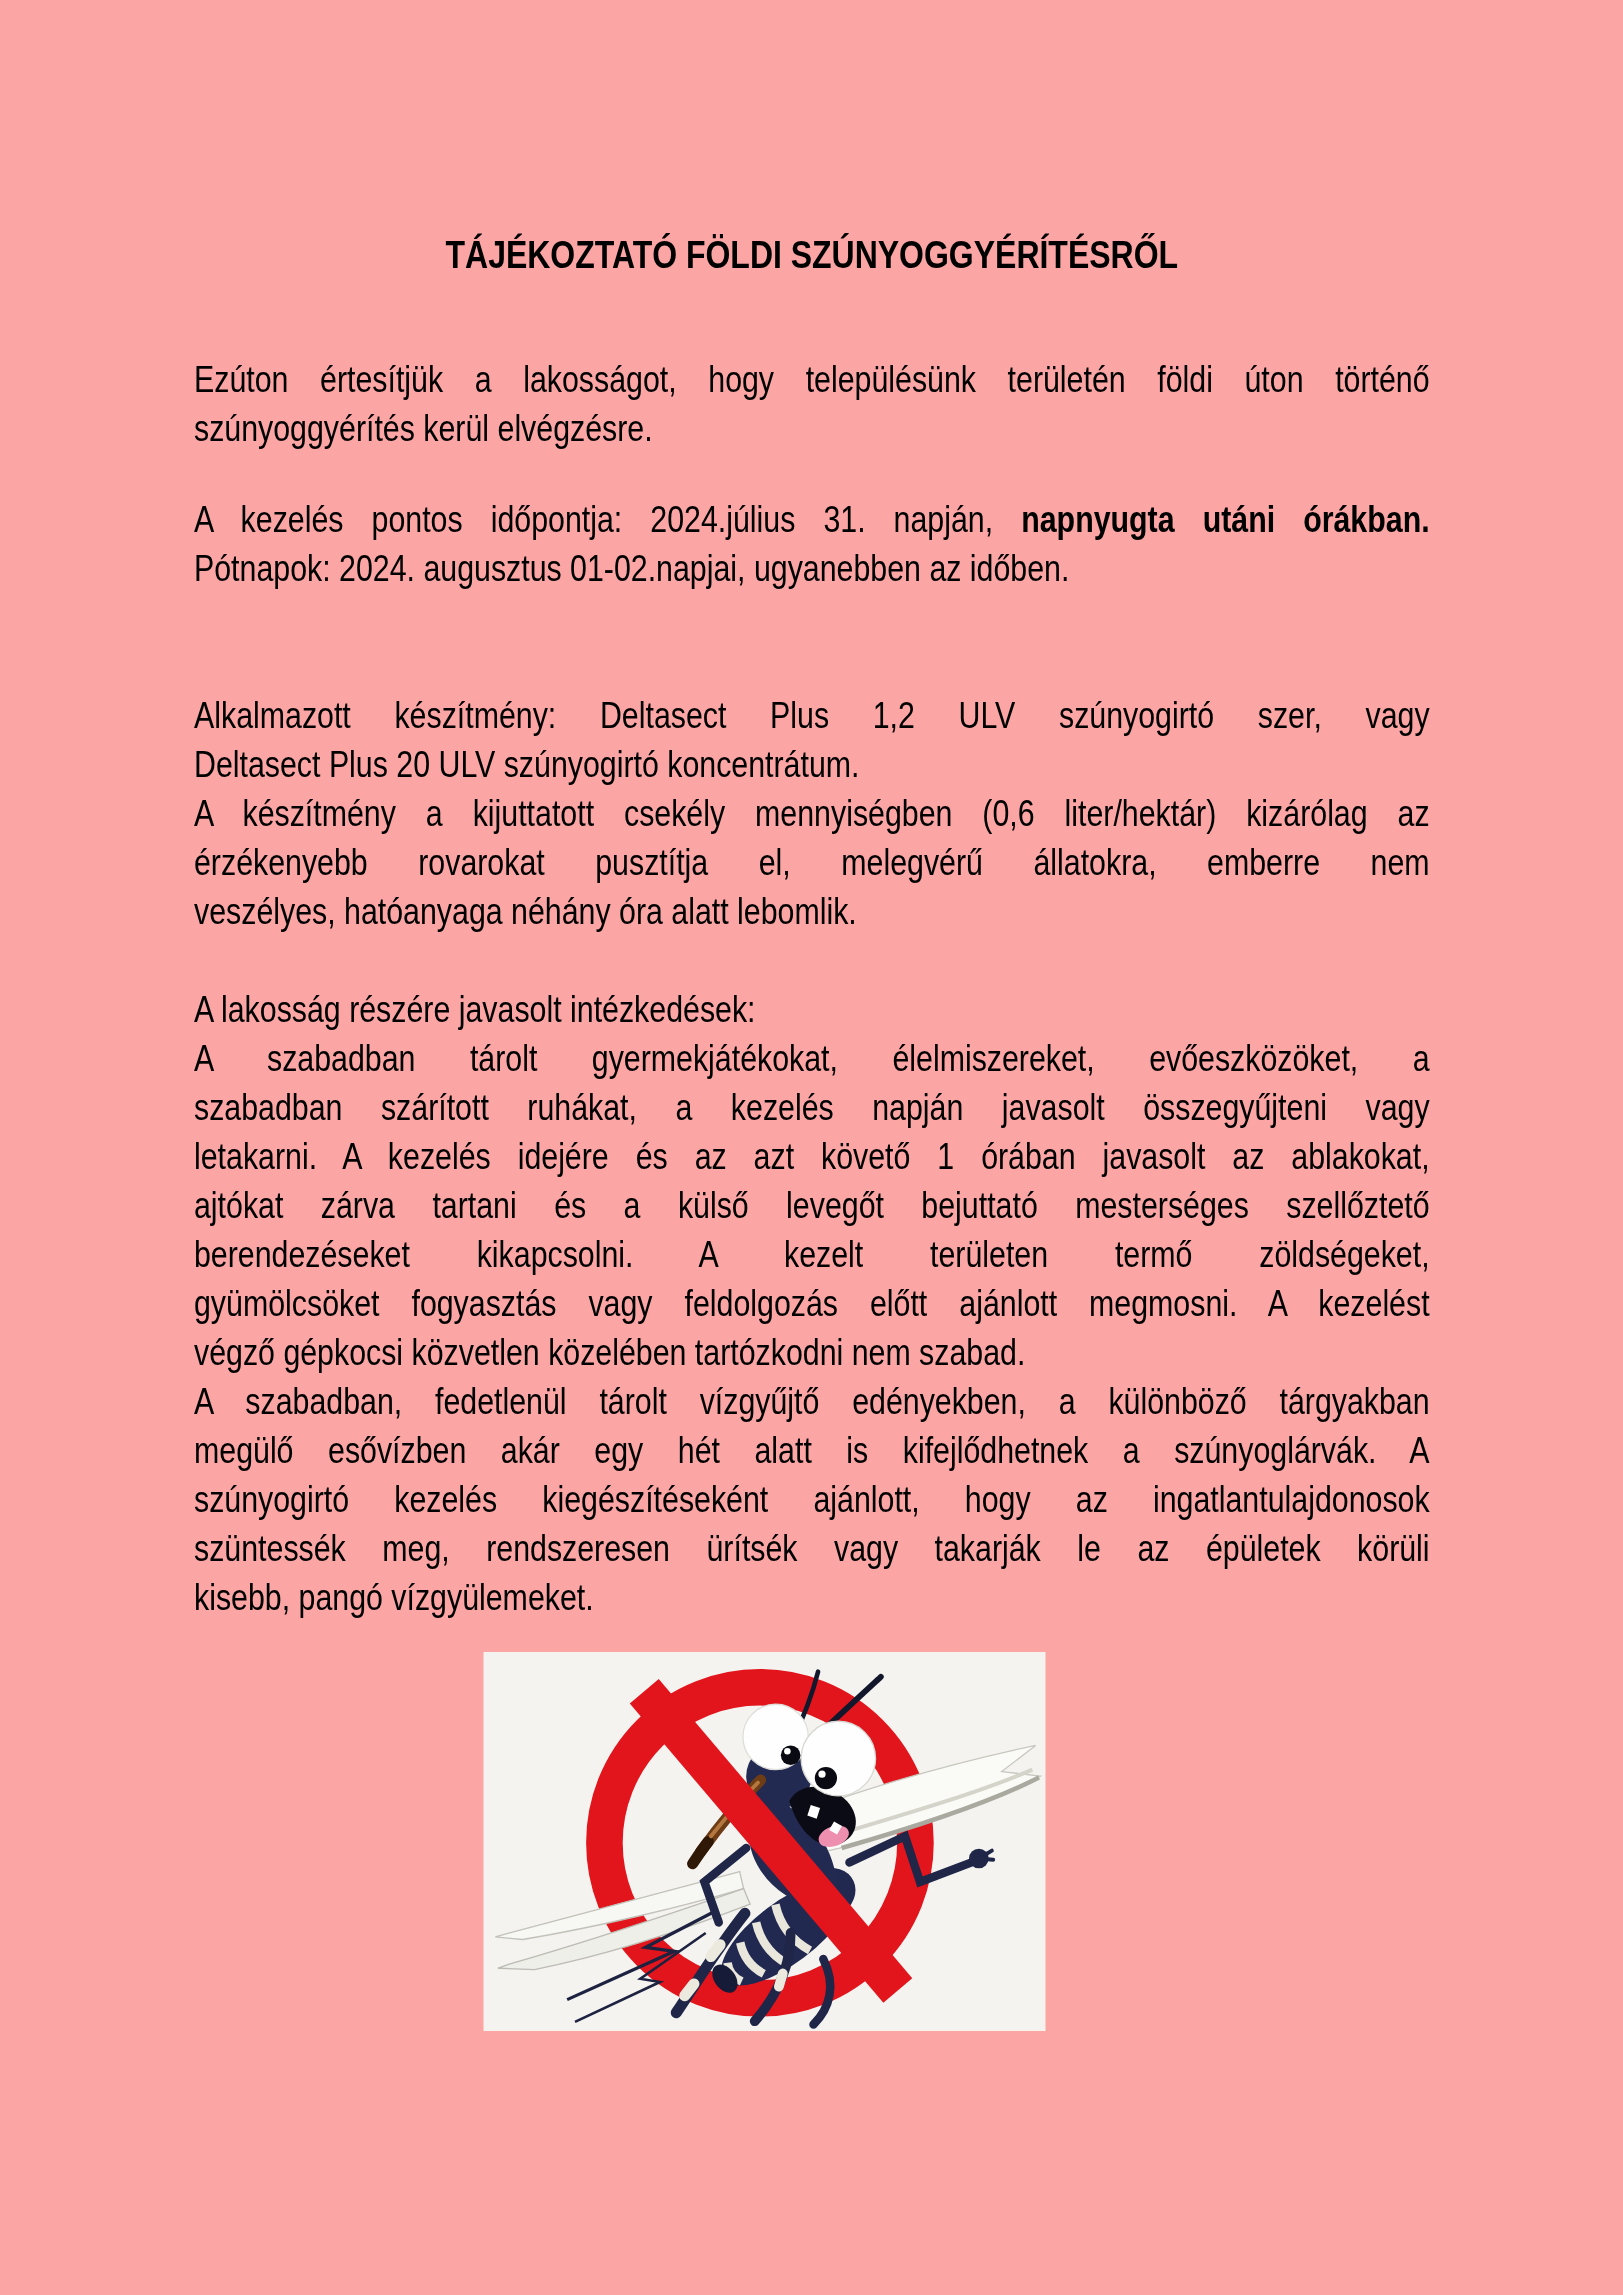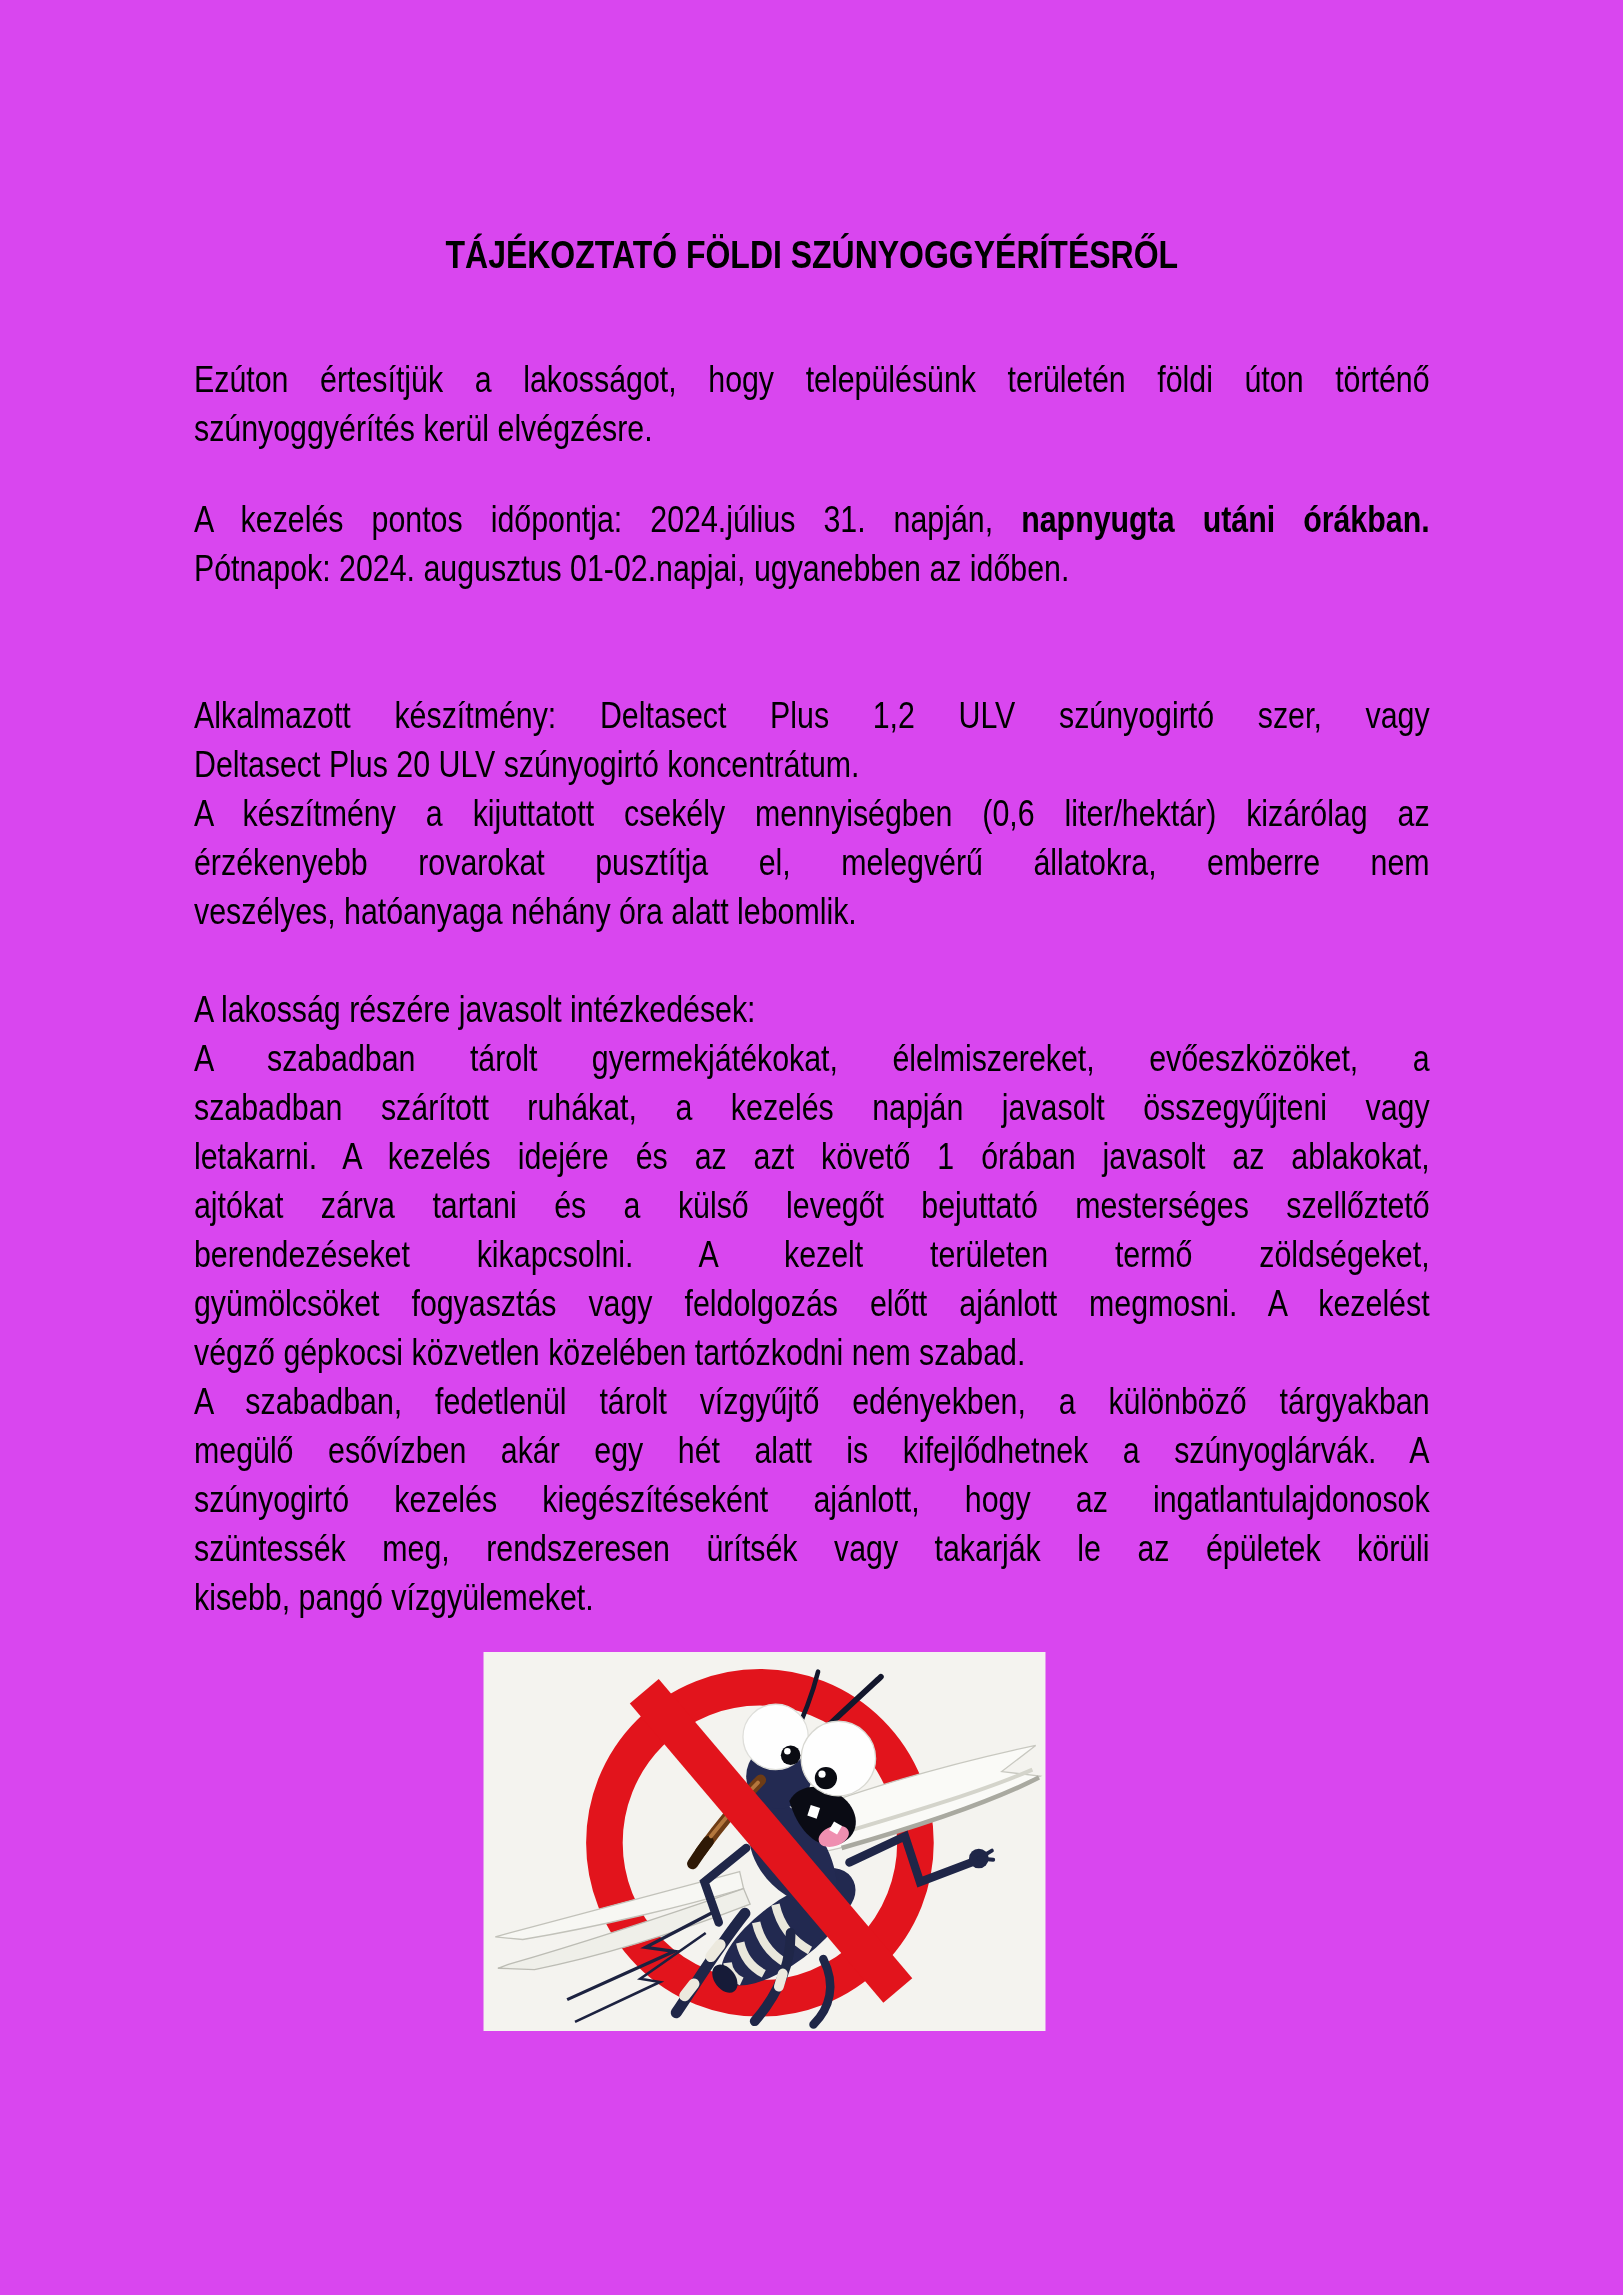--- a/index.html
+++ b/index.html
@@ -1,19 +1,19 @@
 <!DOCTYPE html>
 <html style="font-size:10.5px"><head>
 <meta charset="utf-8">
 <style>
   html,body{margin:0;padding:0;background:#ffffff;}
   .page{
     position:relative;
     width:1623px;height:2295px;
-    background:#d946ef;
+    background:#fca5a5;
     overflow:hidden;
     font-family:"Liberation Sans",sans-serif;
     color:#000000;
   }
   
   .content{
     position:absolute;left:194px;top:0;
     width:1507px;
     transform:scaleX(0.8199);
     transform-origin:0 0;

